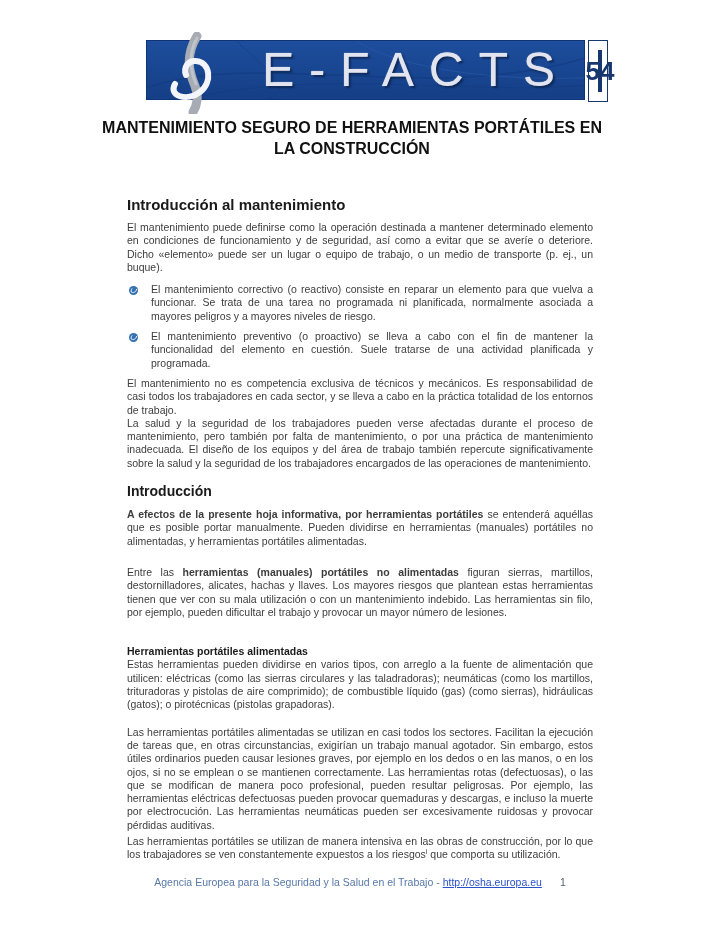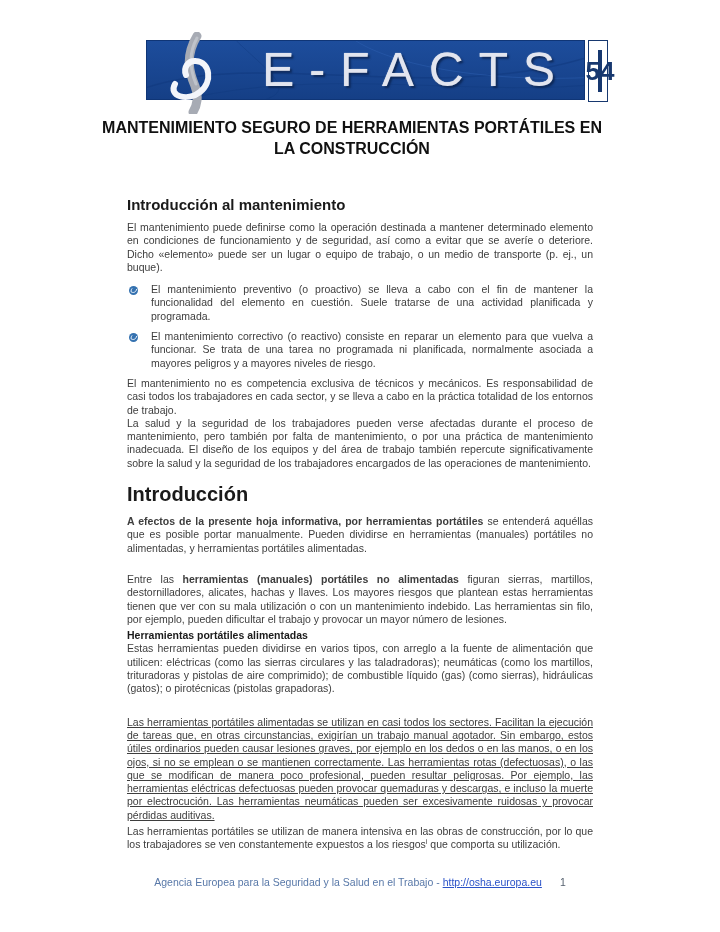--- a/index.html
+++ b/index.html
@@ -47,26 +47,26 @@
     text-align:center; font-size:16px; line-height:21px;
     font-weight:bold; color:#111;
   }
 
   
   .content { position:absolute; left:127px; top:196px; width:466px; }
   .content p, .content li {
     font-size:10.5px; line-height:13.3px; text-align:justify;
   }
   h2.sec1 { font-size:15px; font-weight:bold; color:#1a1a1a; margin:0 0 8px 0; }
-  h2.sec2 { font-size:20px; font-weight:bold; color:#1a1a1a; margin:13px 0 9px 0; }
+  h2.sec2 { font-size:14px; font-weight:bold; color:#1a1a1a; margin:13px 0 9px 0; }
   h3.sub  { font-size:10.5px; font-weight:bold; color:#1a1a1a; margin:0; line-height:13.3px; }
   .mb9  { margin-bottom:9px; }
   .mb14 { margin-bottom:18px; }
-  .mb13 { margin-bottom:3px; }
-  .mt2  { margin-top:20px;text-decoration:underline; }
+  .mb13 { margin-bottom:26px; }
+  .mt2  { margin-top:14px; }
   .mt3  { margin-top:3px; }
   ul.bullets { list-style:none; margin:0 0 6px 0; }
   ul.bullets li { position:relative; padding-left:24px; margin-bottom:7px; }
   .b-icon { position:absolute; left:2px; top:2px; width:9px; height:9px; }
   .bold { font-weight:bold; }
   sup { font-size:7px; vertical-align:super; line-height:0; }
 
   
   .footer {
     position:absolute; left:127px; top:876px; width:466px;
@@ -110,30 +110,30 @@
     <p class="mb9">El mantenimiento puede definirse como la operación destinada a mantener determinado elemento en condiciones de funcionamiento y de seguridad, así como a evitar que se averíe o deteriore. Dicho «elemento» puede ser un lugar o equipo de trabajo, o un medio de transporte (p. ej., un buque).</p>
 
     <ul class="bullets">
       <li>
         <span class="b-icon">
           <svg width="9" height="9" viewBox="0 0 10 10">
             <circle cx="5" cy="5" r="5" fill="#3572b0"></circle>
             <path d="M2,6.2 C4,8.4 8,7.2 8.4,3.8 M3.2,3 C2.4,4 2.2,5 2.6,5.8" stroke="#eaf1fa" stroke-width="1.1" fill="none" stroke-linecap="round"></path>
           </svg>
         </span>
-        <span>El mantenimiento preventivo (o proactivo) se lleva a cabo con el fin de mantener la funcionalidad del elemento en cuestión. Suele tratarse de una actividad planificada y programada.</span>
+        <span>El mantenimiento correctivo (o reactivo) consiste en reparar un elemento para que vuelva a funcionar. Se trata de una tarea no programada ni planificada, normalmente asociada a mayores peligros y a mayores niveles de riesgo.</span>
       </li>
       <li>
         <span class="b-icon">
           <svg width="9" height="9" viewBox="0 0 10 10">
             <circle cx="5" cy="5" r="5" fill="#3572b0"></circle>
             <path d="M2,6.2 C4,8.4 8,7.2 8.4,3.8 M3.2,3 C2.4,4 2.2,5 2.6,5.8" stroke="#eaf1fa" stroke-width="1.1" fill="none" stroke-linecap="round"></path>
           </svg>
         </span>
-        <span>El mantenimiento correctivo (o reactivo) consiste en reparar un elemento para que vuelva a funcionar. Se trata de una tarea no programada ni planificada, normalmente asociada a mayores peligros y a mayores niveles de riesgo.</span>
+        <span>El mantenimiento preventivo (o proactivo) se lleva a cabo con el fin de mantener la funcionalidad del elemento en cuestión. Suele tratarse de una actividad planificada y programada.</span>
       </li>
     </ul>
 
     <p>El mantenimiento no es competencia exclusiva de técnicos y mecánicos. Es responsabilidad de casi todos los trabajadores en cada sector, y se lleva a cabo en la práctica totalidad de los entornos de trabajo.</p>
     <p>La salud y la seguridad de los trabajadores pueden verse afectadas durante el proceso de mantenimiento, pero también por falta de mantenimiento, o por una práctica de mantenimiento inadecuada. El diseño de los equipos y del área de trabajo también repercute significativamente sobre la salud y la seguridad de los trabajadores encargados de las operaciones de mantenimiento.</p>
 
     <h2 class="sec2">Introducción</h2>
 
     <p class="mb14"><span class="bold">A efectos de la presente hoja informativa, por herramientas portátiles</span><span> se entenderá aquéllas que es posible portar manualmente. Pueden dividirse en herramientas (manuales) portátiles no alimentadas, y herramientas portátiles alimentadas.</span></p>
 

